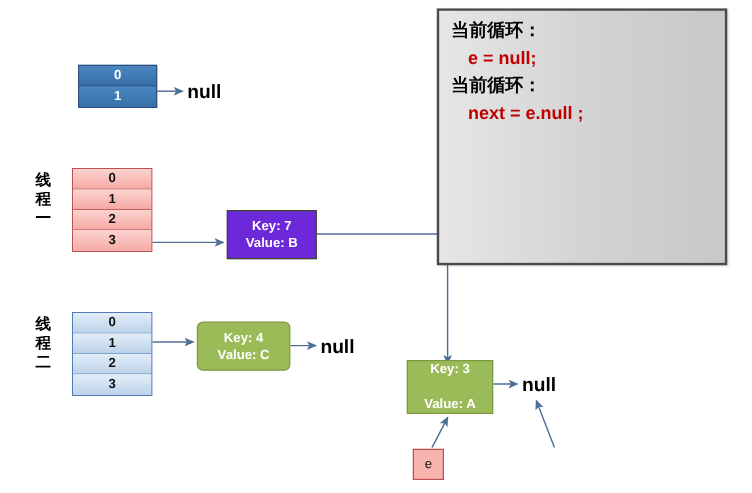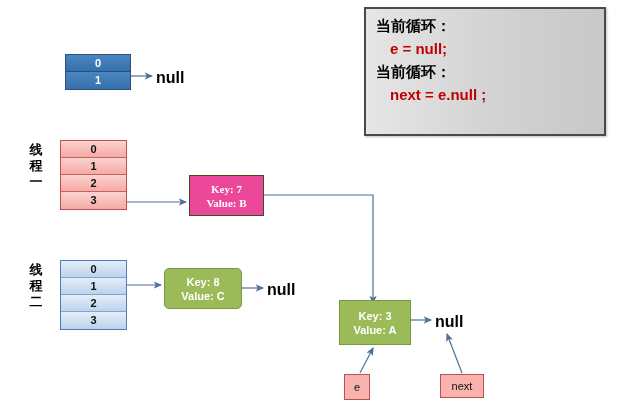--- a/index.html
+++ b/index.html
@@ -82,30 +82,29 @@
     font-weight: bold;
     font-size: 11px;
     text-align: center;
     display: flex;
     flex-direction: column;
     justify-content: center;
     align-items: center;
     line-height: 14px;
   }
   .node.dark-olive {
-    background: #ec4899;
+    background: #6d28d9;
     border: 1px solid #3d4c1f;
-    font-family: Liberation Serif, serif;
   }
   .node.olive {
     background: #9bbb59;
     border: 1px solid #7a9940;
     border-radius: 5px;
   }
-  .node.olive.sharp { border-radius: 0; }
+  .node.olive.sharp { border-radius: 0; justify-content: space-between; }
   .node .ln { display: block; white-space: nowrap; }
 
   
   .varbox {
     position: absolute;
     box-sizing: border-box;
     background: #f8b3ae;
     border: 1px solid #c0504d;
     color: #111111;
     font-size: 11px;
@@ -136,21 +135,21 @@
   }
   .threadlabel span { display: block; }
 
   
   #codebox {
     position: absolute;
     box-sizing: border-box;
     left: 364px;
     top: 7px;
     width: 242px;
-    height: 129px;
+    height: 214px;
     border: 2px solid #4a4a4a;
     background: linear-gradient(to right, #e6e6e6 0%, #d2d2d2 55%, #c8c8c8 100%);
     padding: 6px 8px 4px 10px;
     box-shadow: 1px 1px 2px rgba(0,0,0,0.25);
   }
   #codebox .hdr {
     font-size: 15px;
     font-weight: bold;
     color: #000000;
     line-height: 22px;
@@ -239,36 +238,33 @@
     <div class="cell">2</div>
     <div class="cell">3</div>
   </div>
 
   <div class="node dark-olive" style="left:189px; top:175px; width:75px; height:41px;">
     <span class="ln">Key: 7</span>
     <span class="ln">Value: B</span>
   </div>
 
   <div class="node olive" style="left:164px; top:268px; width:78px; height:41px;">
-    <span class="ln">Key: 8</span>
+    <span class="ln">Key: 4</span>
     <span class="ln">Value: C</span>
   </div>
   <div class="nulltxt" style="left:267px; top:281px;">null</div>
 
   <div class="node olive sharp" style="left:339px; top:300px; width:72px; height:45px;">
     <span class="ln">Key: 3</span>
     <span class="ln">Value: A</span>
   </div>
   <div class="nulltxt" style="left:435px; top:313px;">null</div>
 
   <div class="varbox" style="left:344px; top:374px; width:26px; height:26px;">
     <span>e</span>
-  </div>
-  <div class="varbox" style="left:440px; top:374px; width:44px; height:24px;">
-    <span>next</span>
   </div>
 
   <div id="codebox">
     <div class="hdr">当前循环：</div>
     <div class="code">e = null;</div>
     <div class="hdr">当前循环：</div>
     <div class="code">next = e.null ;</div>
   </div>
 
 </div>

